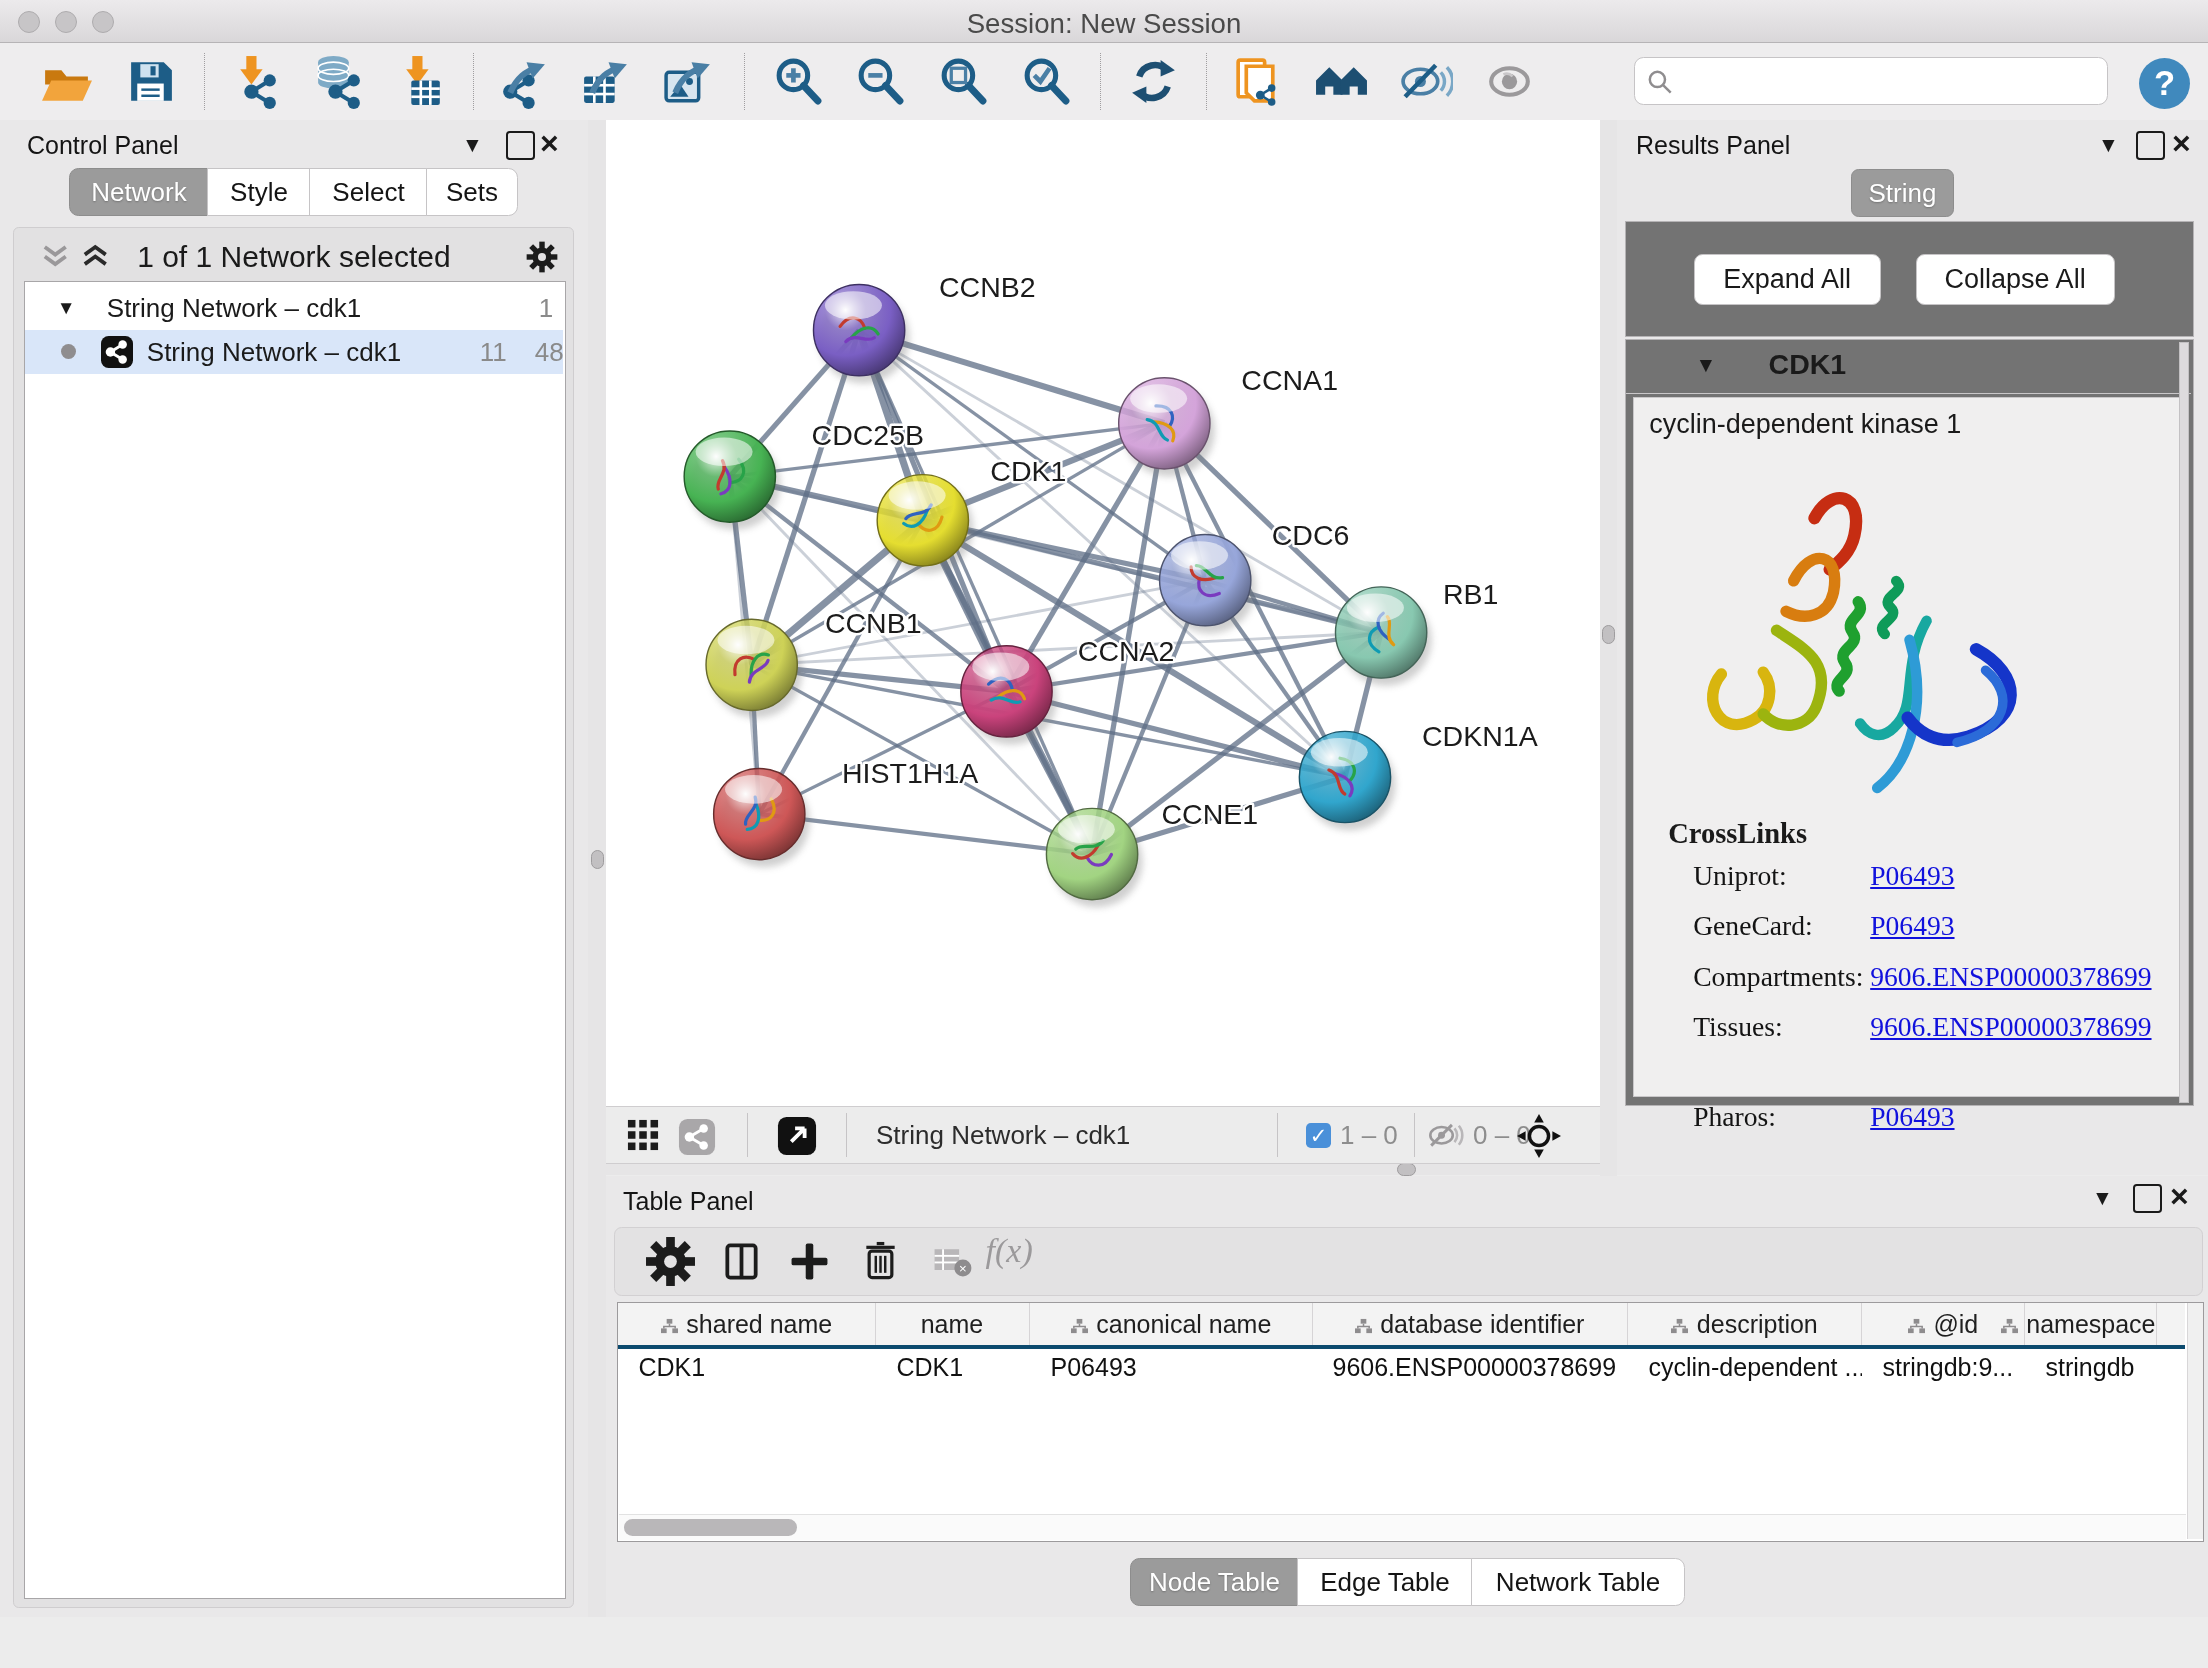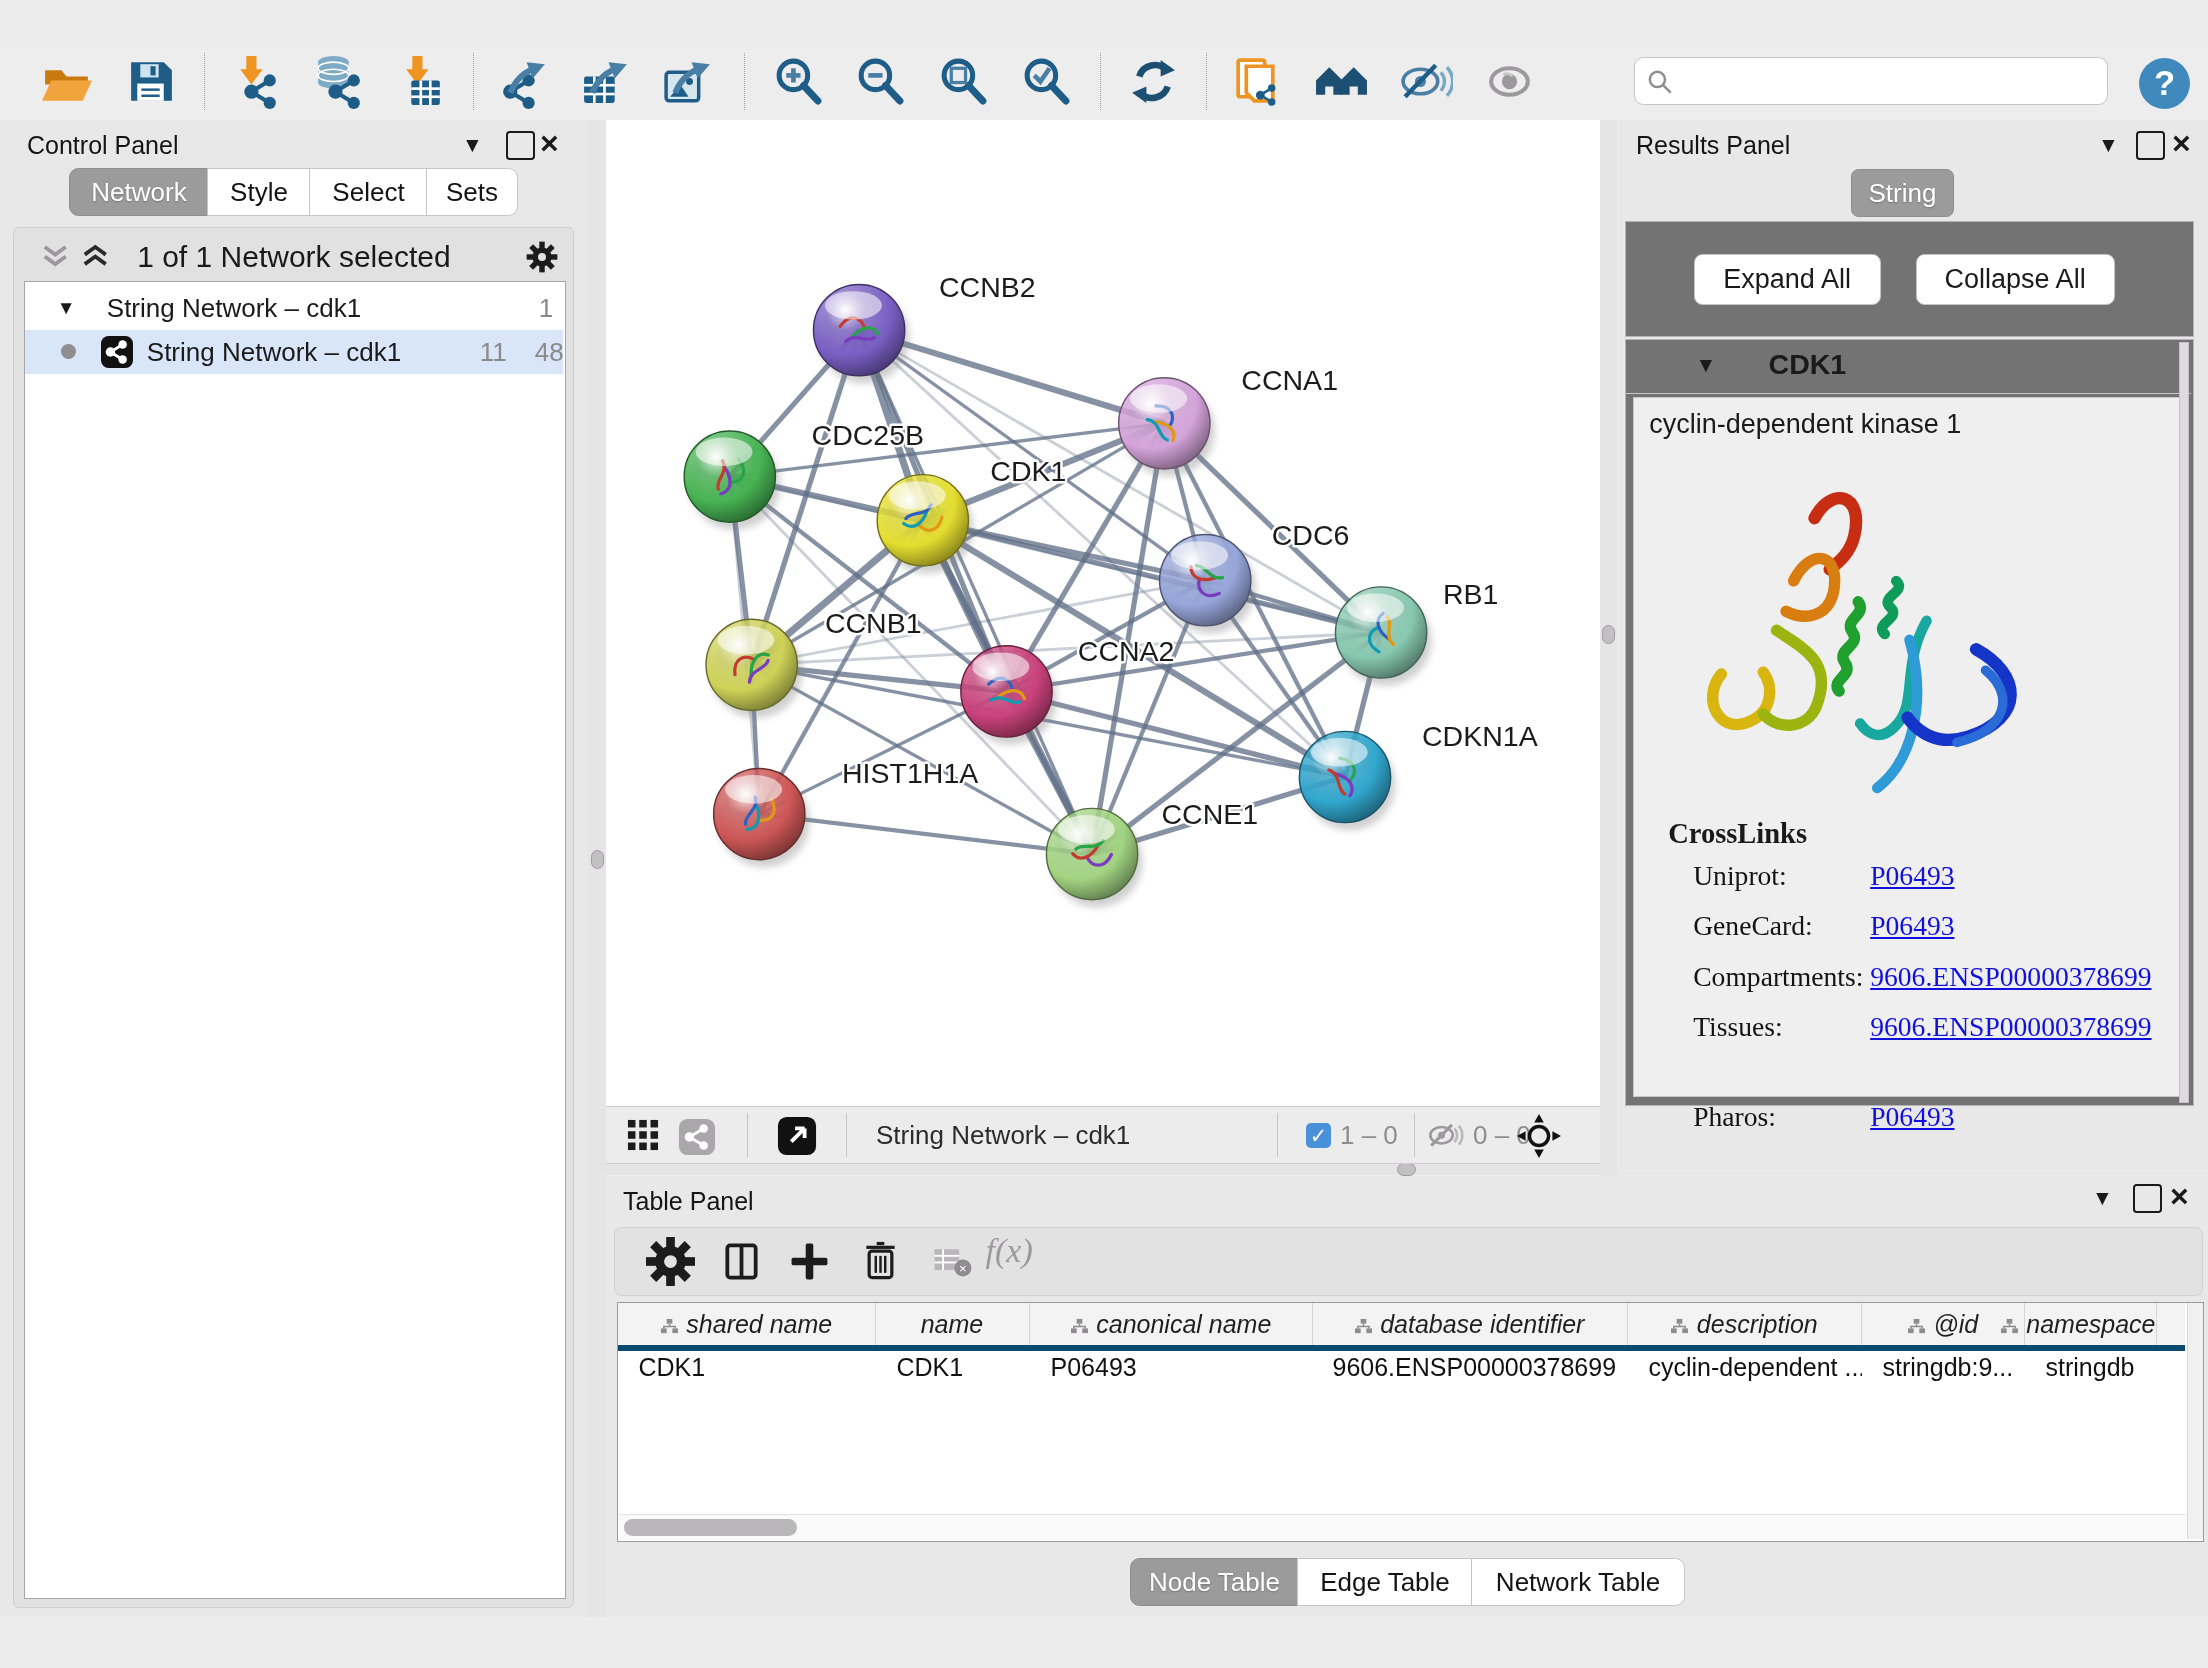--- a/index.html
+++ b/index.html
@@ -56,40 +56,46 @@
        font-size:27px;text-align:center;line-height:49px;cursor:default;}
   .rinner{left:7.6px;top:57px;width:550px;height:698px;background:#f0efef;border:1px solid #c9c7c9;}
   .serif{font-family:"Liberation Serif",serif;}
   .xl-label{font-size:27.6px;color:#141414;}
   .xl-link{font-size:27.6px;color:#1111dd;text-decoration:underline;}
   
   .tablepanel{left:606px;top:1176px;width:1603px;height:441px;background:#e9e8e9;}
   .ttool{left:7.6px;top:51px;width:1587px;height:67px;background:#e3e2e3;border:1px solid #d2d0d2;border-radius:7.6px;}
   .tti{top:7.6px;width:51px;height:51px;}
   .tgrid{left:10.5px;top:126px;width:1585px;height:238px;background:#fff;border:1px solid #9c9a9c;}
-  .thead{left:0;top:0;height:42px;background:#f3f3f3;border-bottom:6px solid #0c4a6e;font-style:italic;}
+  .thead{left:0;top:0;height:42px;background:#f3f3f3;border-bottom:4px solid #0c4a6e;}
   .thcell{top:0;height:42px;font-size:25px;line-height:42px;text-align:center;color:#1f1f1f;
           border-right:1px solid #d6d4d6;overflow:hidden;white-space:nowrap;}
   .tdcell{top:44px;height:40px;font-size:25px;line-height:40px;color:#111;padding-left:21px;
           overflow:hidden;white-space:nowrap;box-sizing:border-box;}
   .hscroll{left:1px;top:211px;width:1567px;height:25px;background:#fafafa;border-top:1px solid #e2e2e2;}
   .hthumb{left:5.7px;top:3.8px;width:173px;height:17px;background:#b9b7b9;border-radius:8.6px;}
   .vscroll{top:0;width:15px;height:236px;background:#f0f0f0;border-left:1px solid #d8d6d8;right:0;}
   
   .status{left:0;top:1617px;width:2208px;height:51px;background:#ececec;border-top:1px solid #c4c2c4;}
   .stbtn{top:-3.8px;height:42px;background:#f6f5f6;border:1px solid #b9b7b9;}
   
   text.nlabel{font-size:30px;font-family:"Liberation Sans",sans-serif;fill:#1b1b1b;
       paint-order:stroke;stroke:#ffffff;stroke-width:5px;stroke-linejoin:round;}
 </style>
 </head>
 <body>
 
 <div id="app">
 
+  <div class="abs titlebar">
+    <div class="abs traffic" style="left:18px"></div>
+    <div class="abs traffic" style="left:55px"></div>
+    <div class="abs traffic" style="left:92px"></div>
+    <div class="abs wintitle">Session: New Session</div>
+  </div>
 
   <div class="abs toolbar" id="mainToolbar">
     <div class="abs searchbox" style="left:1634px;width:472px">
       <svg viewBox="0 0 30 30" width="28.5" height="28.5">
         <circle cx="12" cy="12" r="8" fill="none" stroke="#8f8d8f" stroke-width="2.6"></circle>
         <line x1="18" y1="18" x2="26" y2="26" stroke="#8f8d8f" stroke-width="2.6"></line>
       </svg>
       <input placeholder="" style="">
     </div>
     <div class="abs tbi" style="left:2137px;top:13.3px">

